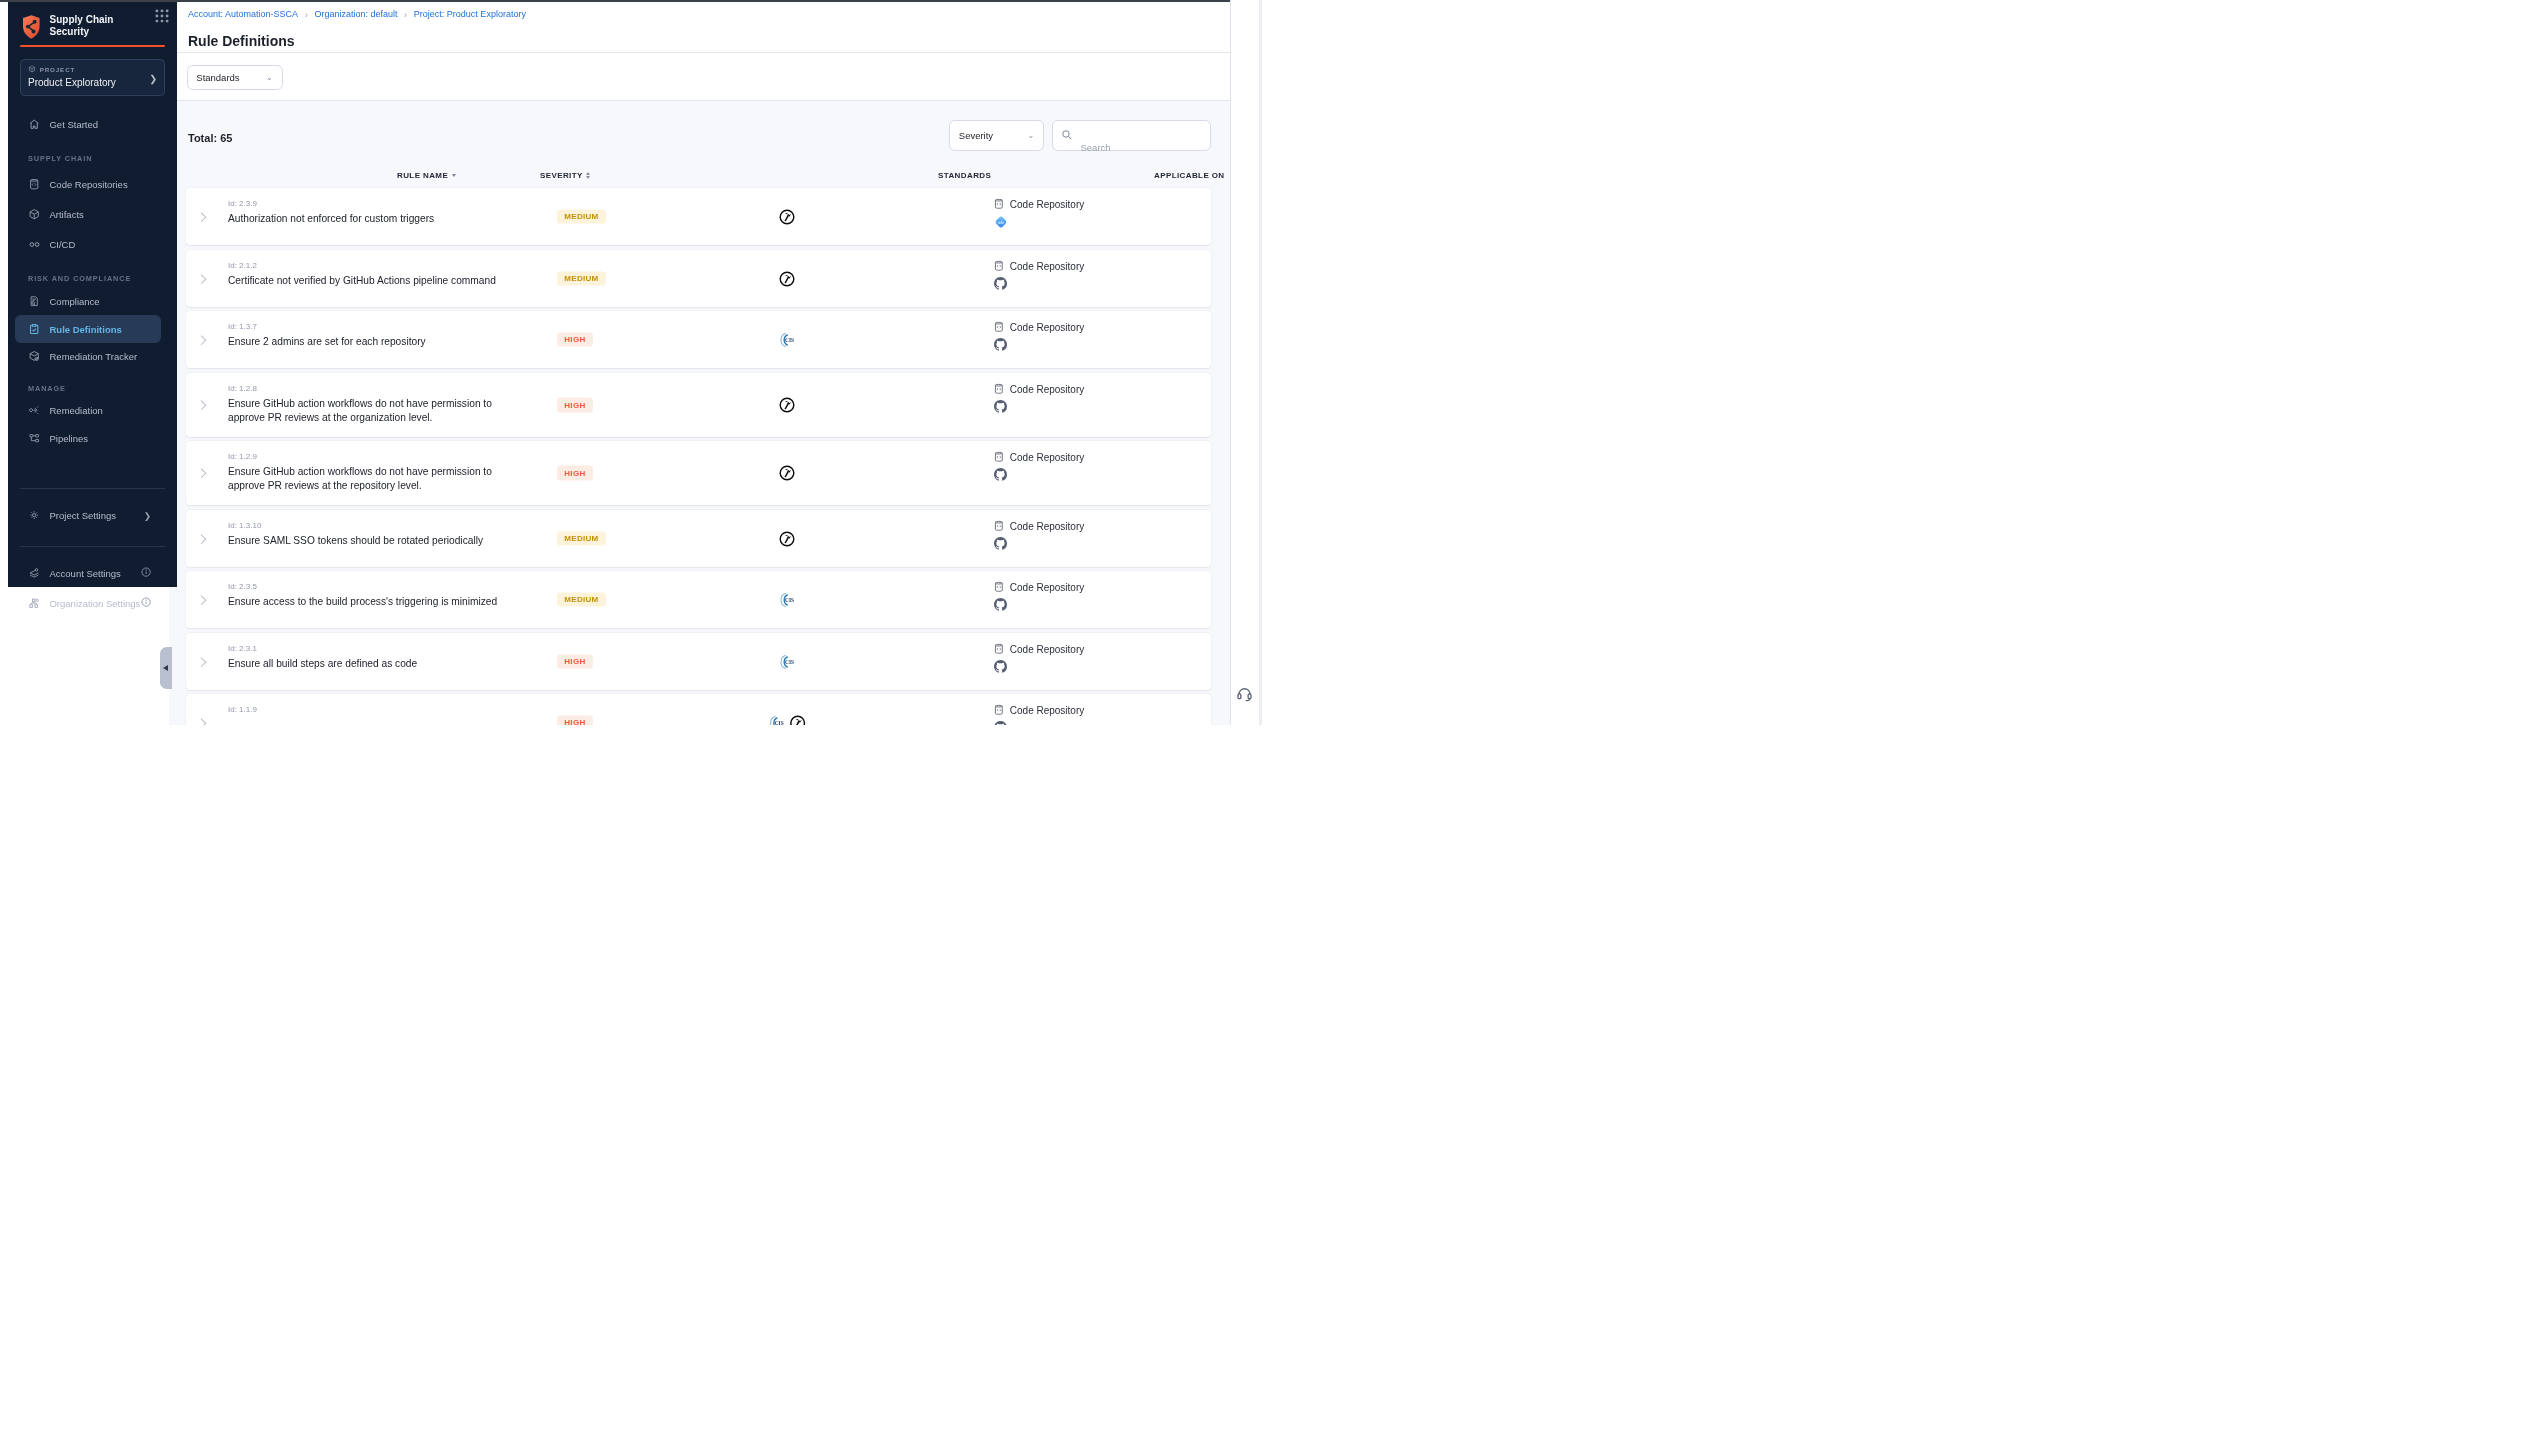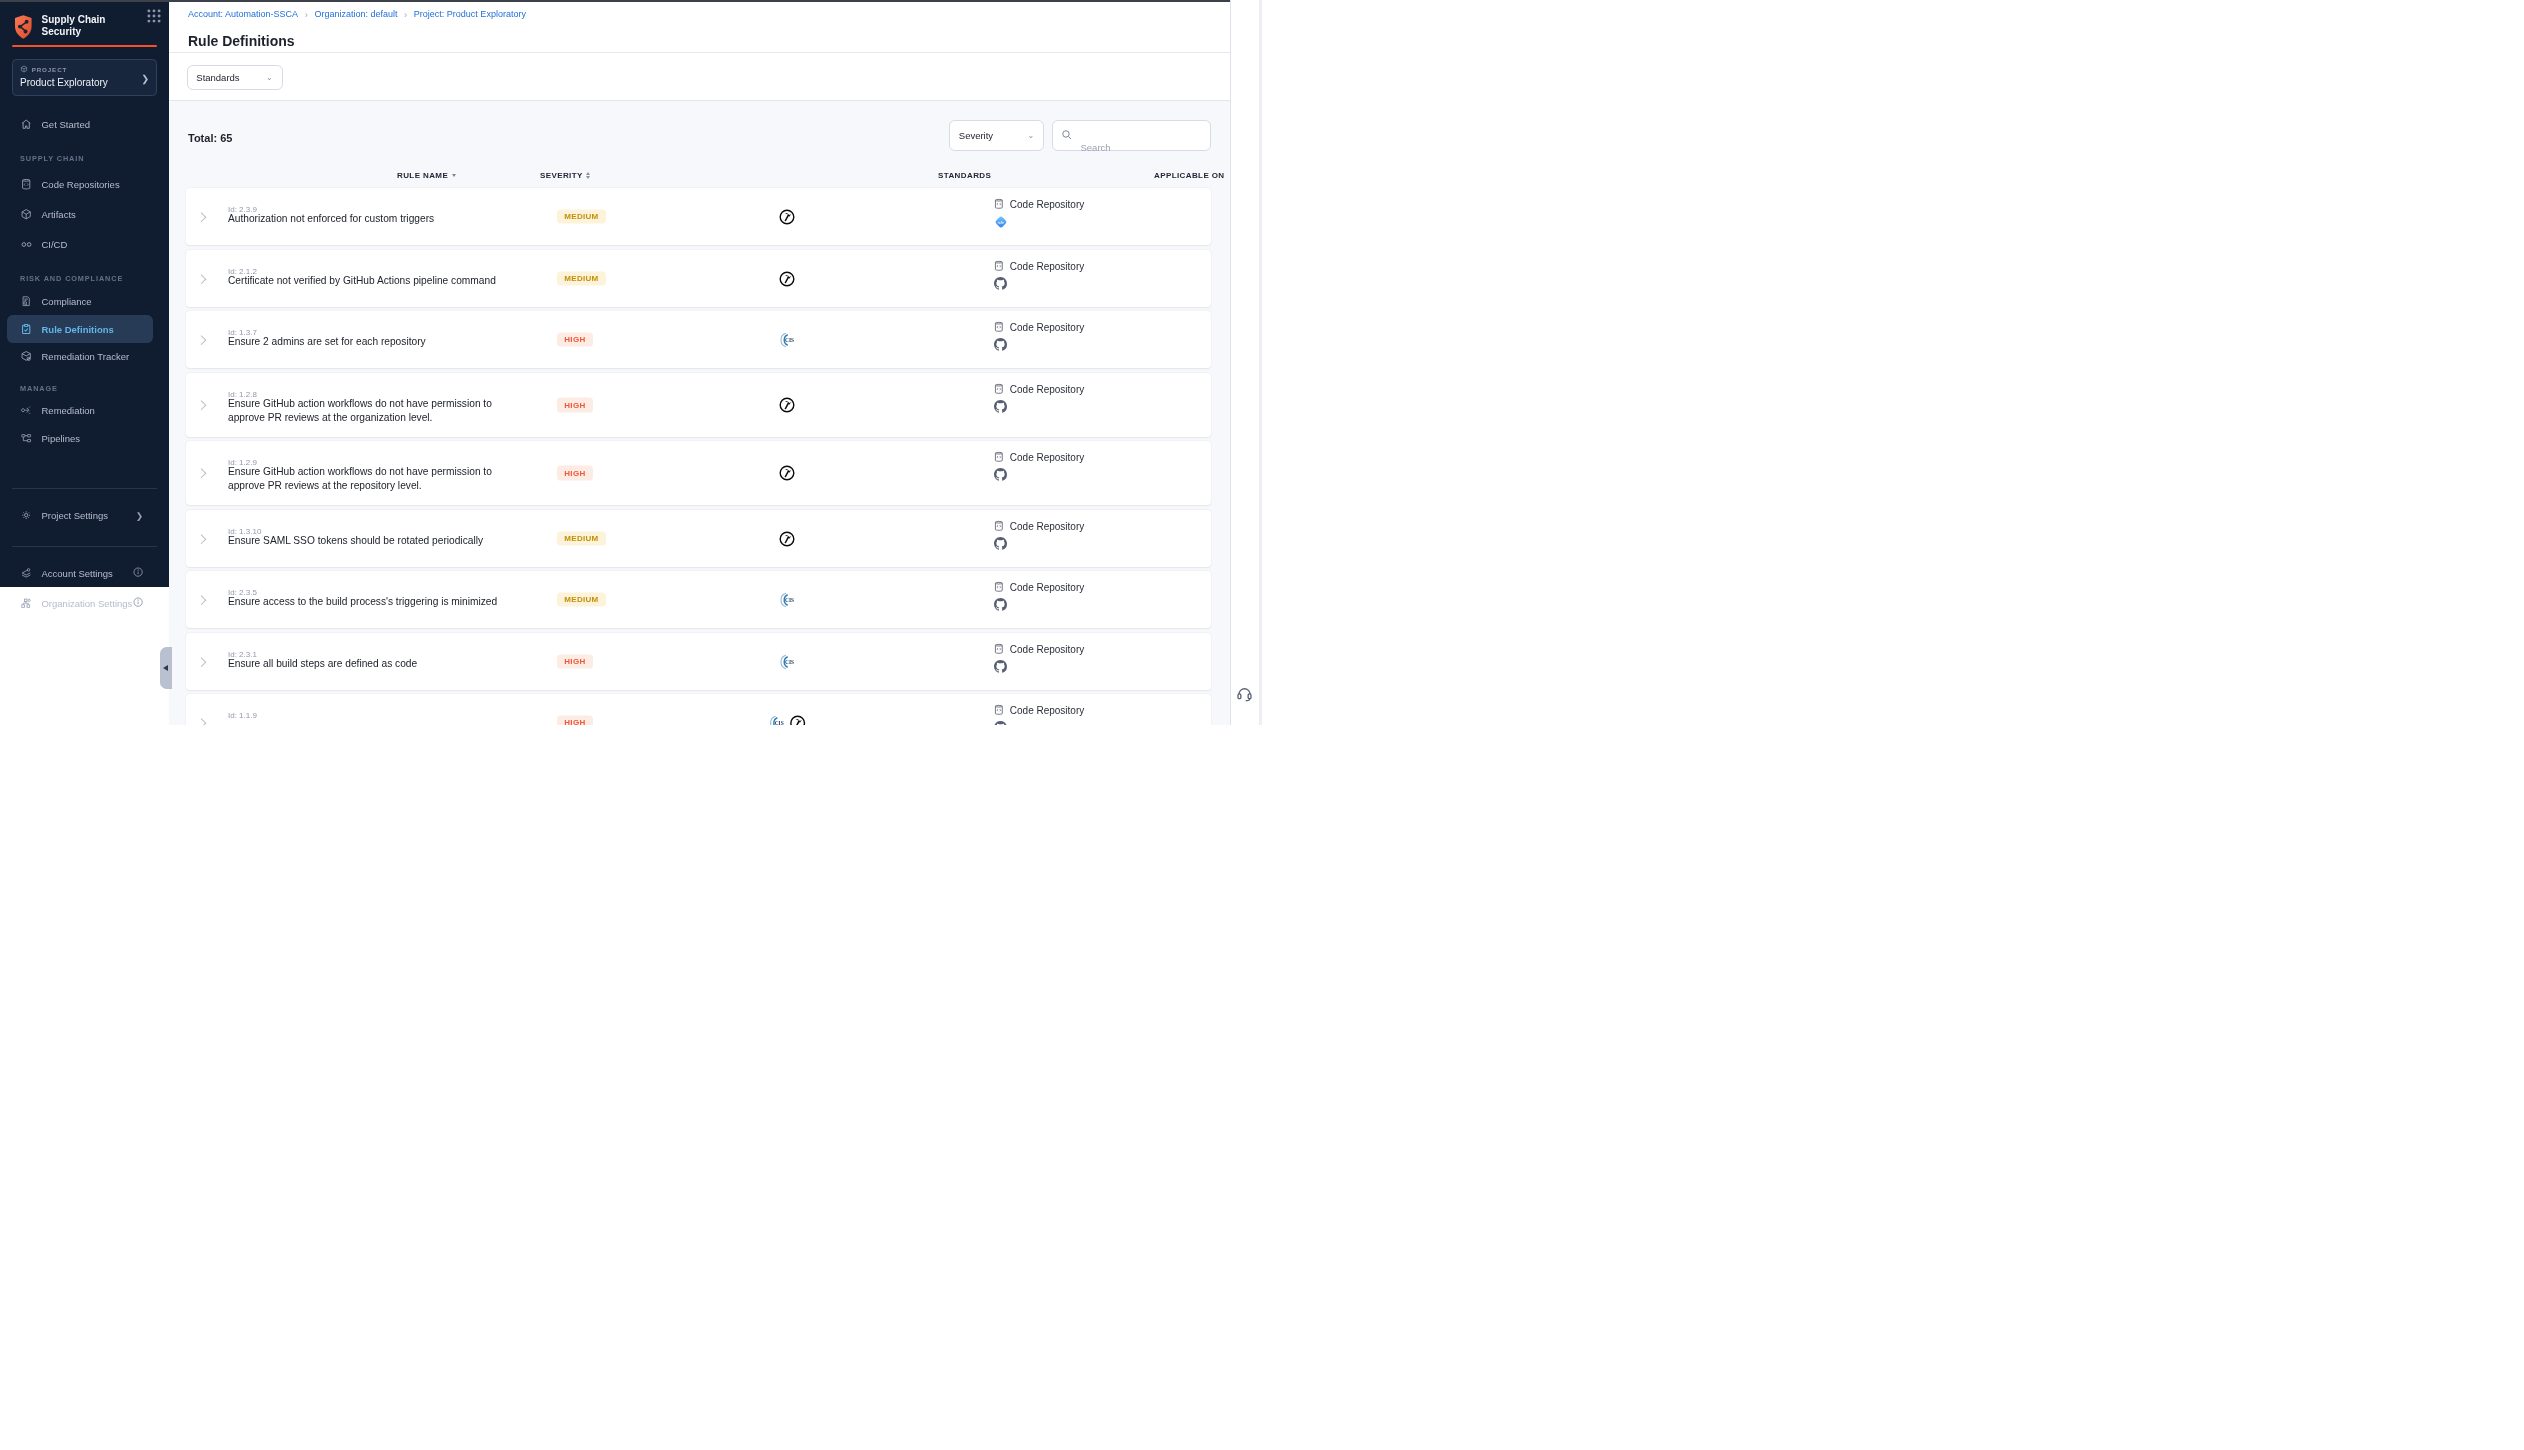--- a/index.html
+++ b/index.html
@@ -1,21 +1,21 @@
 <!DOCTYPE html>
 <html style="font-size:11.7px"><head>
 <meta charset="utf-8">
 <style>
   html,body{margin:0;padding:0;background:#fff;}
   #app{position:relative;width:1262px;height:725px;overflow:hidden;
        font-family:"Liberation Sans",sans-serif;-webkit-font-smoothing:antialiased;}
   #topline{position:absolute;left:0;top:0;width:1230px;height:2.2px;background:#3c4149;z-index:30;}
 
   
-  #sidebar{position:absolute;left:0;top:0;width:169px;height:587px;background:#101d31;color:#aeb4c5;z-index:10;}
+  #sidebar{position:absolute;left:8px;top:0;width:169px;height:587px;background:#101d31;color:#aeb4c5;z-index:10;}
   .logo-row{position:absolute;left:11.7px;top:14px;width:146px;display:flex;align-items:flex-start;}
   .app-title{margin-left:7.3px;width:79px;font-size:10px;font-weight:bold;color:#f3f4f7;line-height:12.4px;}
   .grid-icon{position:absolute;right:7.3px;top:8px;width:16px;height:16px;cursor:pointer;}
   .accent-bar{position:absolute;left:11.7px;top:45px;width:145px;height:2.2px;background:#f4502c;border-radius:1.5px;}
   .project-card{position:absolute;left:11.7px;top:59px;width:145px;height:37px;background:#17263d;
       border:0.7px solid #31405c;border-radius:4.4px;box-sizing:border-box;padding:5.1px 7.3px;cursor:pointer;}
   .project-eyebrow{font-size:6.2px;letter-spacing:0.9px;color:#8d94a8;font-weight:bold;display:flex;align-items:center;gap:3.7px;}
   .project-name{font-size:10px;color:#eef0f4;margin-top:2.9px;}
   .proj-chevron{position:absolute;right:6.6px;top:13px;color:#b7bdcb;font-size:9.5px;}
 
@@ -59,21 +59,21 @@
   .sort-down{width:0;height:0;border-left:2.9px solid transparent;border-right:2.9px solid transparent;border-top:3.7px solid #7d8497;}
   .sort-both{display:flex;flex-direction:column;gap:1.5px;}
   .sort-both i{width:0;height:0;border-left:2.6px solid transparent;border-right:2.6px solid transparent;display:block;}
   .sort-both .u{border-bottom:3.3px solid #8a90a2;}
   .sort-both .d{border-top:3.3px solid #8a90a2;}
 
   .card{position:absolute;left:17px;width:1025px;background:#fff;border-radius:3.7px;
       box-shadow:0 0.7px 1.5px rgba(20,25,40,.07), 0 0 0 0.7px rgba(20,25,40,.02);cursor:pointer;}
   .row-chevron{position:absolute;left:11.7px;top:50%;width:5.8px;height:5.8px;border-top:1.5px solid #b7bbc8;
       border-right:1.5px solid #b7bbc8;transform:translateY(-50%) rotate(45deg);}
-  .rule-id{position:absolute;left:42px;top:17px;font-size:8px;color:#9398ab;}
+  .rule-id{position:absolute;left:42px;top:11px;font-size:8px;color:#9398ab;}
   .rule-name{position:absolute;left:42px;top:24px;font-size:10.2px;font-weight:500;color:#20242c;max-width:301px;line-height:13.5px;}
   .sev-badge{position:absolute;left:371px;top:50%;transform:translateY(-50%);font-size:8px;font-weight:bold;
       letter-spacing:0.3px;padding:2.9px 7.3px;border-radius:3.7px;}
   .sev-MEDIUM{background:#fcf3da;color:#c29008;}
   .sev-HIGH{background:#fdece4;color:#f0573c;}
   .standards-cell{position:absolute;left:601px;top:50%;transform:translate(-50%,-50%);display:flex;gap:3.7px;align-items:center;}
   .applicable-cell{position:absolute;left:807px;top:10.2px;}
   .app-line{display:flex;align-items:center;gap:5.1px;font-size:10px;color:#2a2e38;}
   .provider{margin-top:5.1px;margin-left:0.7px;height:13px;}
 

